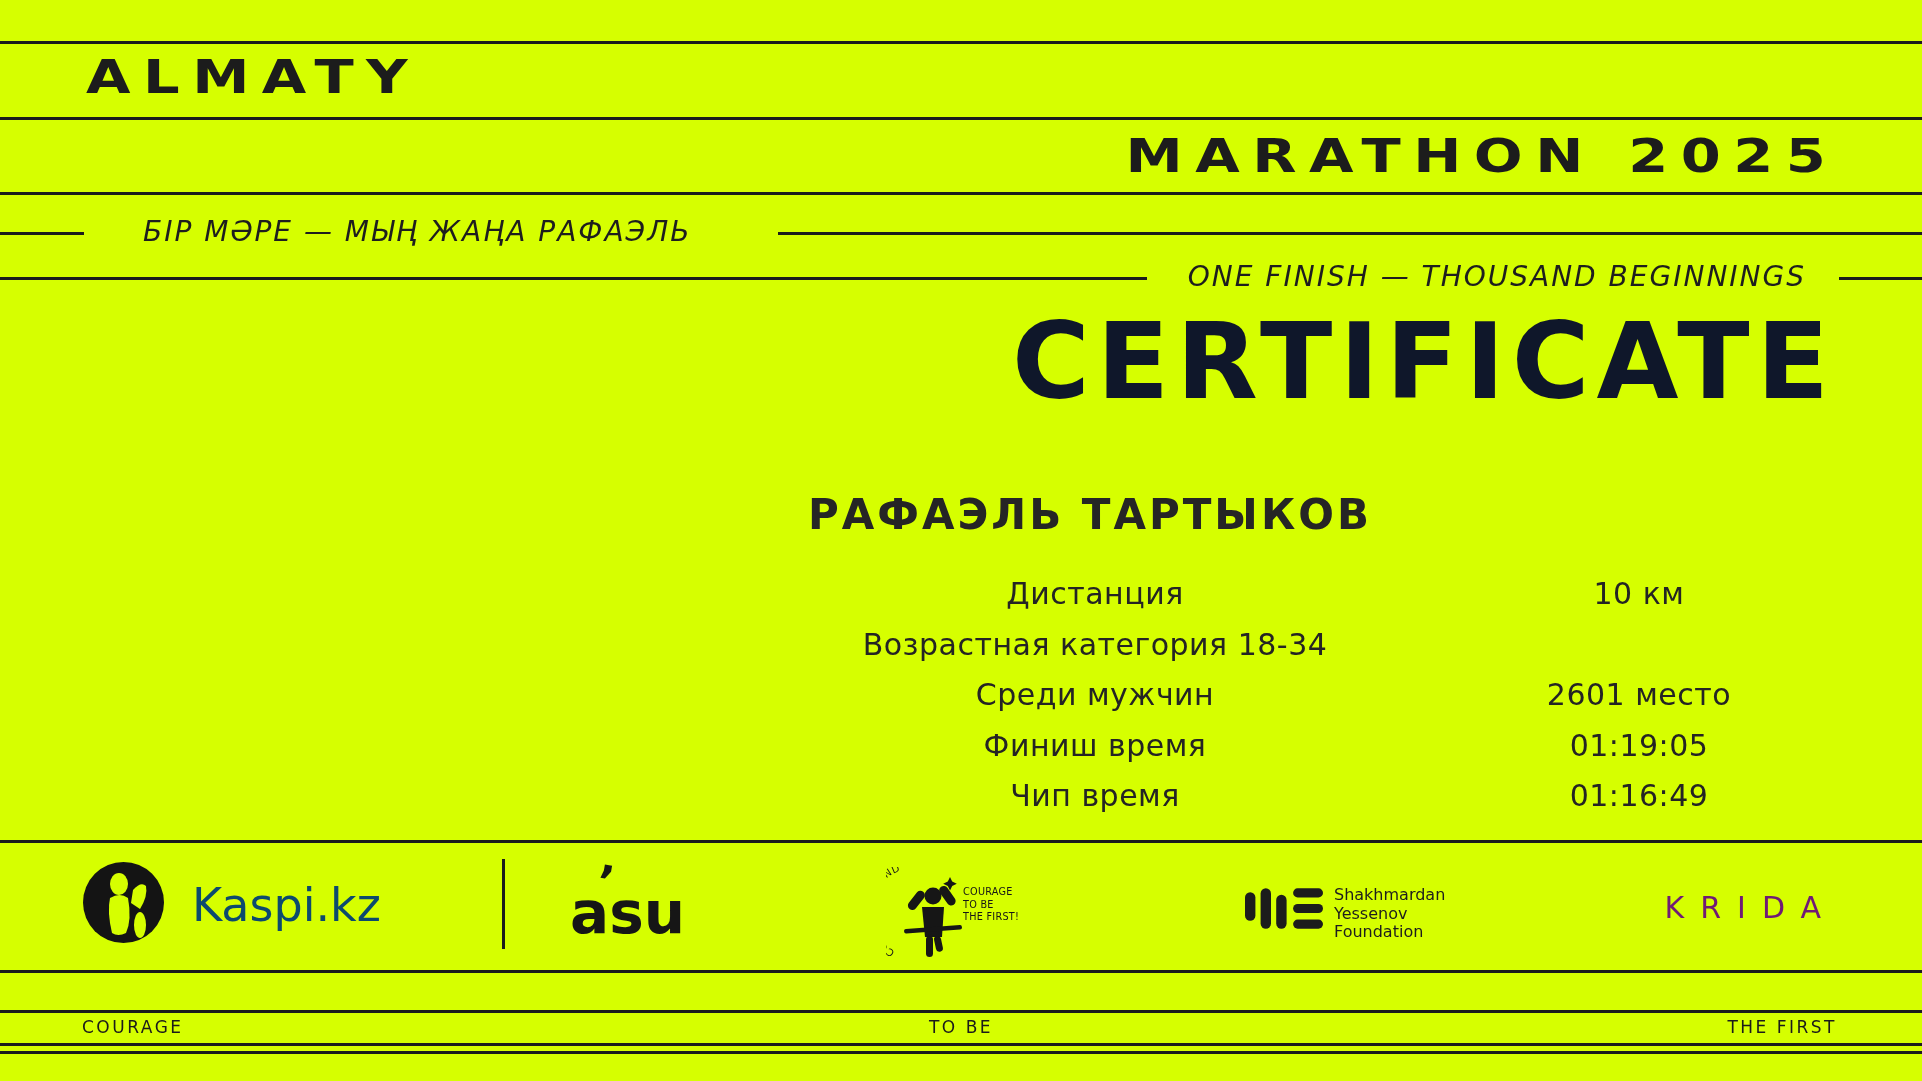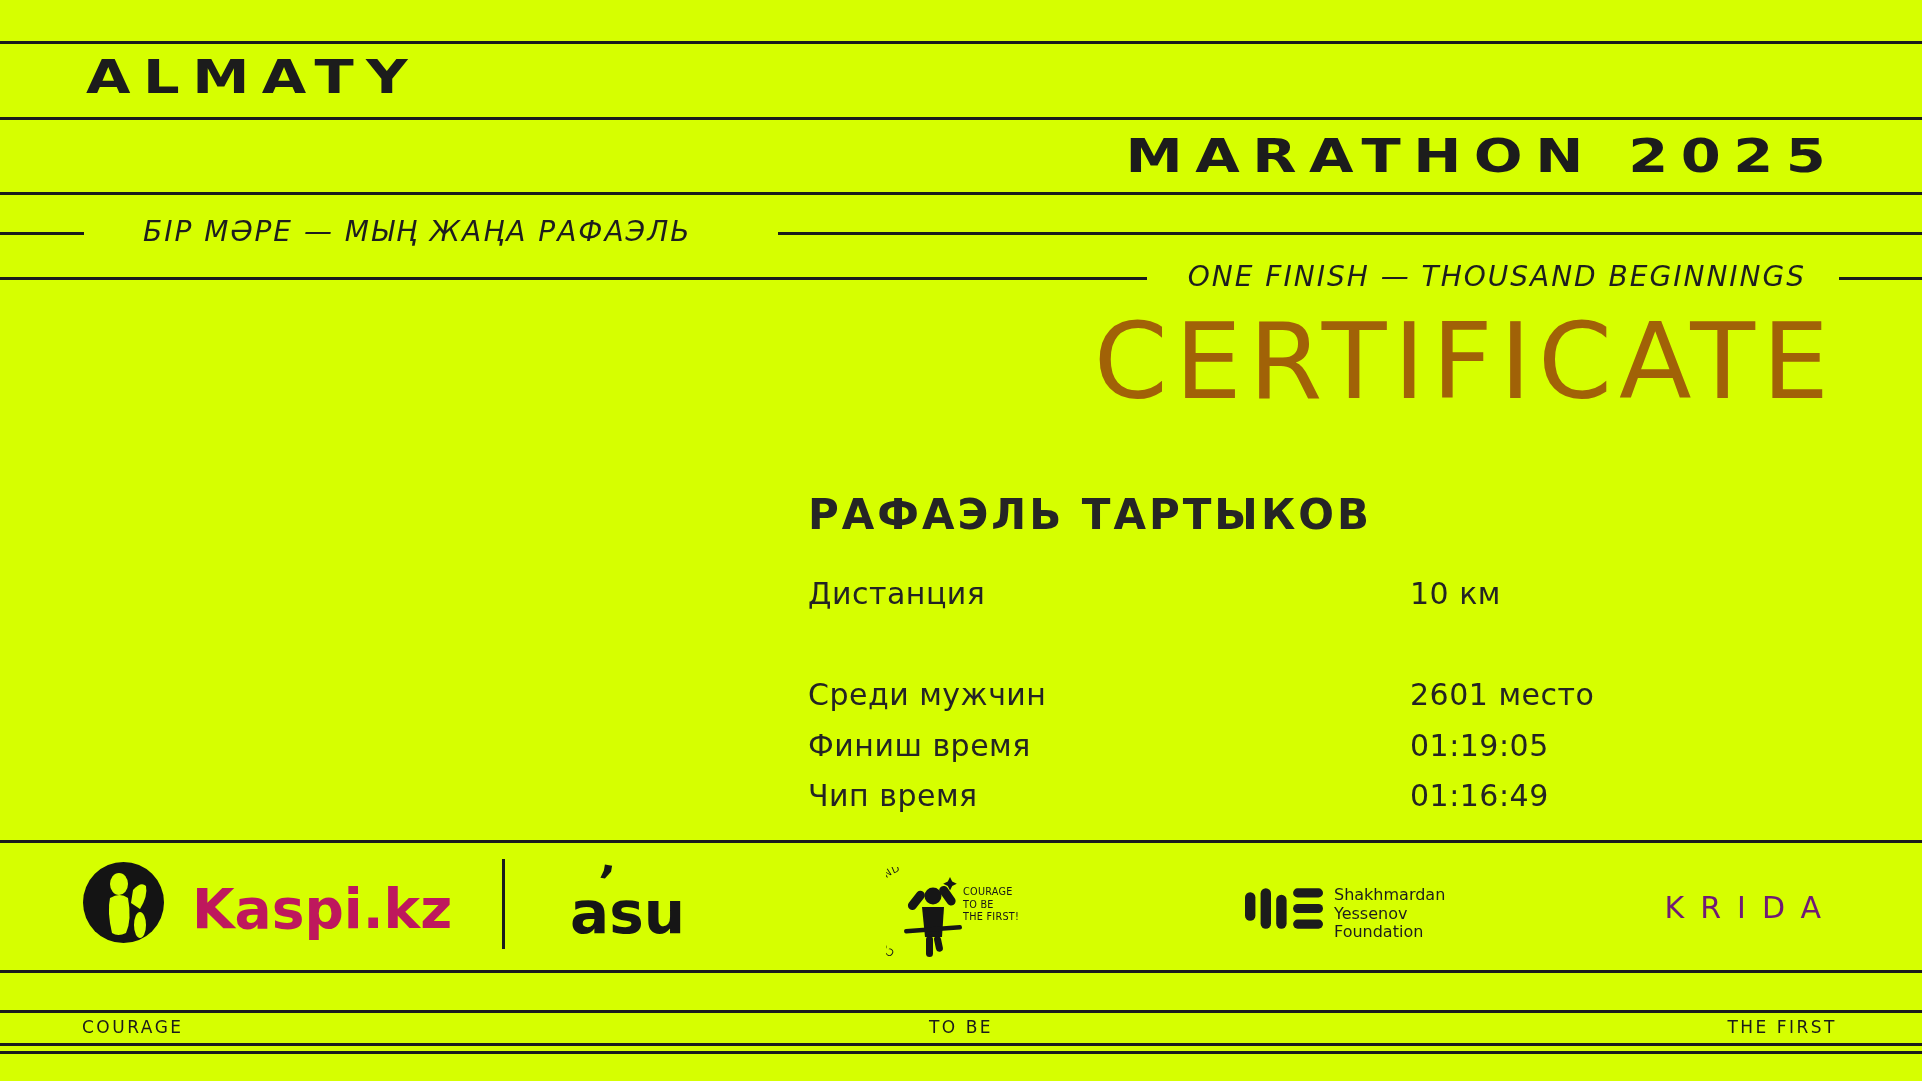--- a/index.html
+++ b/index.html
@@ -10,30 +10,30 @@
   .txt{position:absolute;line-height:1;white-space:nowrap;color:#1c1c1c;}
 
   .city{left:86px;top:54px;font-size:46px;font-weight:bold;letter-spacing:10px;
         transform:scaleX(1.25);transform-origin:left top;}
   .event{right:84px;top:133px;font-size:46px;font-weight:bold;letter-spacing:10px;
         transform:scaleX(1.25);transform-origin:right top;}
   .slogan{font-size:28px;font-style:italic;letter-spacing:2px;color:#1e1e1e;}
   .slogan-kz{left:143px;top:218px;}
   .slogan-en{right:116px;top:263px;}
 
-  .cert-title{right:86px;top:309px;font-size:106px;font-weight:normal;letter-spacing:7px;color:#a16207;}
+  .cert-title{right:86px;top:309px;font-size:106px;font-weight:bold;letter-spacing:7px;color:#0f172a;}
   .runner-name{left:808px;top:494px;font-size:42px;font-weight:bold;letter-spacing:3px;color:#252525;}
 
   .results{position:absolute;left:808px;top:569px;width:1060px;font-size:30px;color:#242424;letter-spacing:0.5px;}
-  .results .row{display:flex;height:50.6px;line-height:50.6px;white-space:nowrap;}
+  .results .row{display:flex;height:50.6px;line-height:50.6px;white-space:nowrap;text-align:center;}
   .results .label{flex:0 0 574px;}
   .results .value{flex:1;margin-left:28px;}
 
   .kaspi-logo{position:absolute;left:83px;top:862px;width:81px;height:81px;}
-  .kaspi-text{left:192px;top:882px;font-size:55px;font-weight:bold;color:#be185d;}
+  .kaspi-text{left:192px;top:882px;font-size:46px;font-weight:normal;color:#0c4a6e;}
   .vdivider{position:absolute;left:502px;top:859px;width:3px;height:90px;background:#1c1c1c;}
   .asu{left:570px;top:884px;font-size:58px;font-weight:bold;color:#161616;}
   .asu .accent{position:absolute;left:27px;top:-24px;font-size:44px;transform:rotate(10deg);}
   .fund-logo{position:absolute;left:886px;top:867px;width:76px;height:92px;}
   .fund-text{position:absolute;left:963px;top:886px;font-size:11px;line-height:12.6px;
              letter-spacing:0.3px;transform:scaleX(0.88);transform-origin:left top;color:#161616;white-space:nowrap;}
   .ye-logo{position:absolute;left:1245px;top:887px;width:78px;height:43px;}
   .ye-text{position:absolute;left:1334px;top:886px;font-size:16px;line-height:18.6px;color:#1d1d1d;white-space:nowrap;}
   .krida{right:85px;top:893px;font-size:30px;letter-spacing:16px;color:#701a75;}
 
@@ -63,20 +63,21 @@
 
   <div class="txt cert-title">CERTIFICATE</div>
   <div class="txt runner-name">РАФАЭЛЬ ТАРТЫКОВ</div>
 
   <div class="results">
     <div class="row">
       <span class="label">Дистанция</span>
       <span class="value">10 км</span>
     </div>
     <div class="row">
+      <span class="label">Возрастная категория 18-34</span>
     </div>
     <div class="row">
       <span class="label">Среди мужчин</span>
       <span class="value">2601 место</span>
     </div>
     <div class="row">
       <span class="label">Финиш время</span>
       <span class="value">01:19:05</span>
     </div>
     <div class="row">

